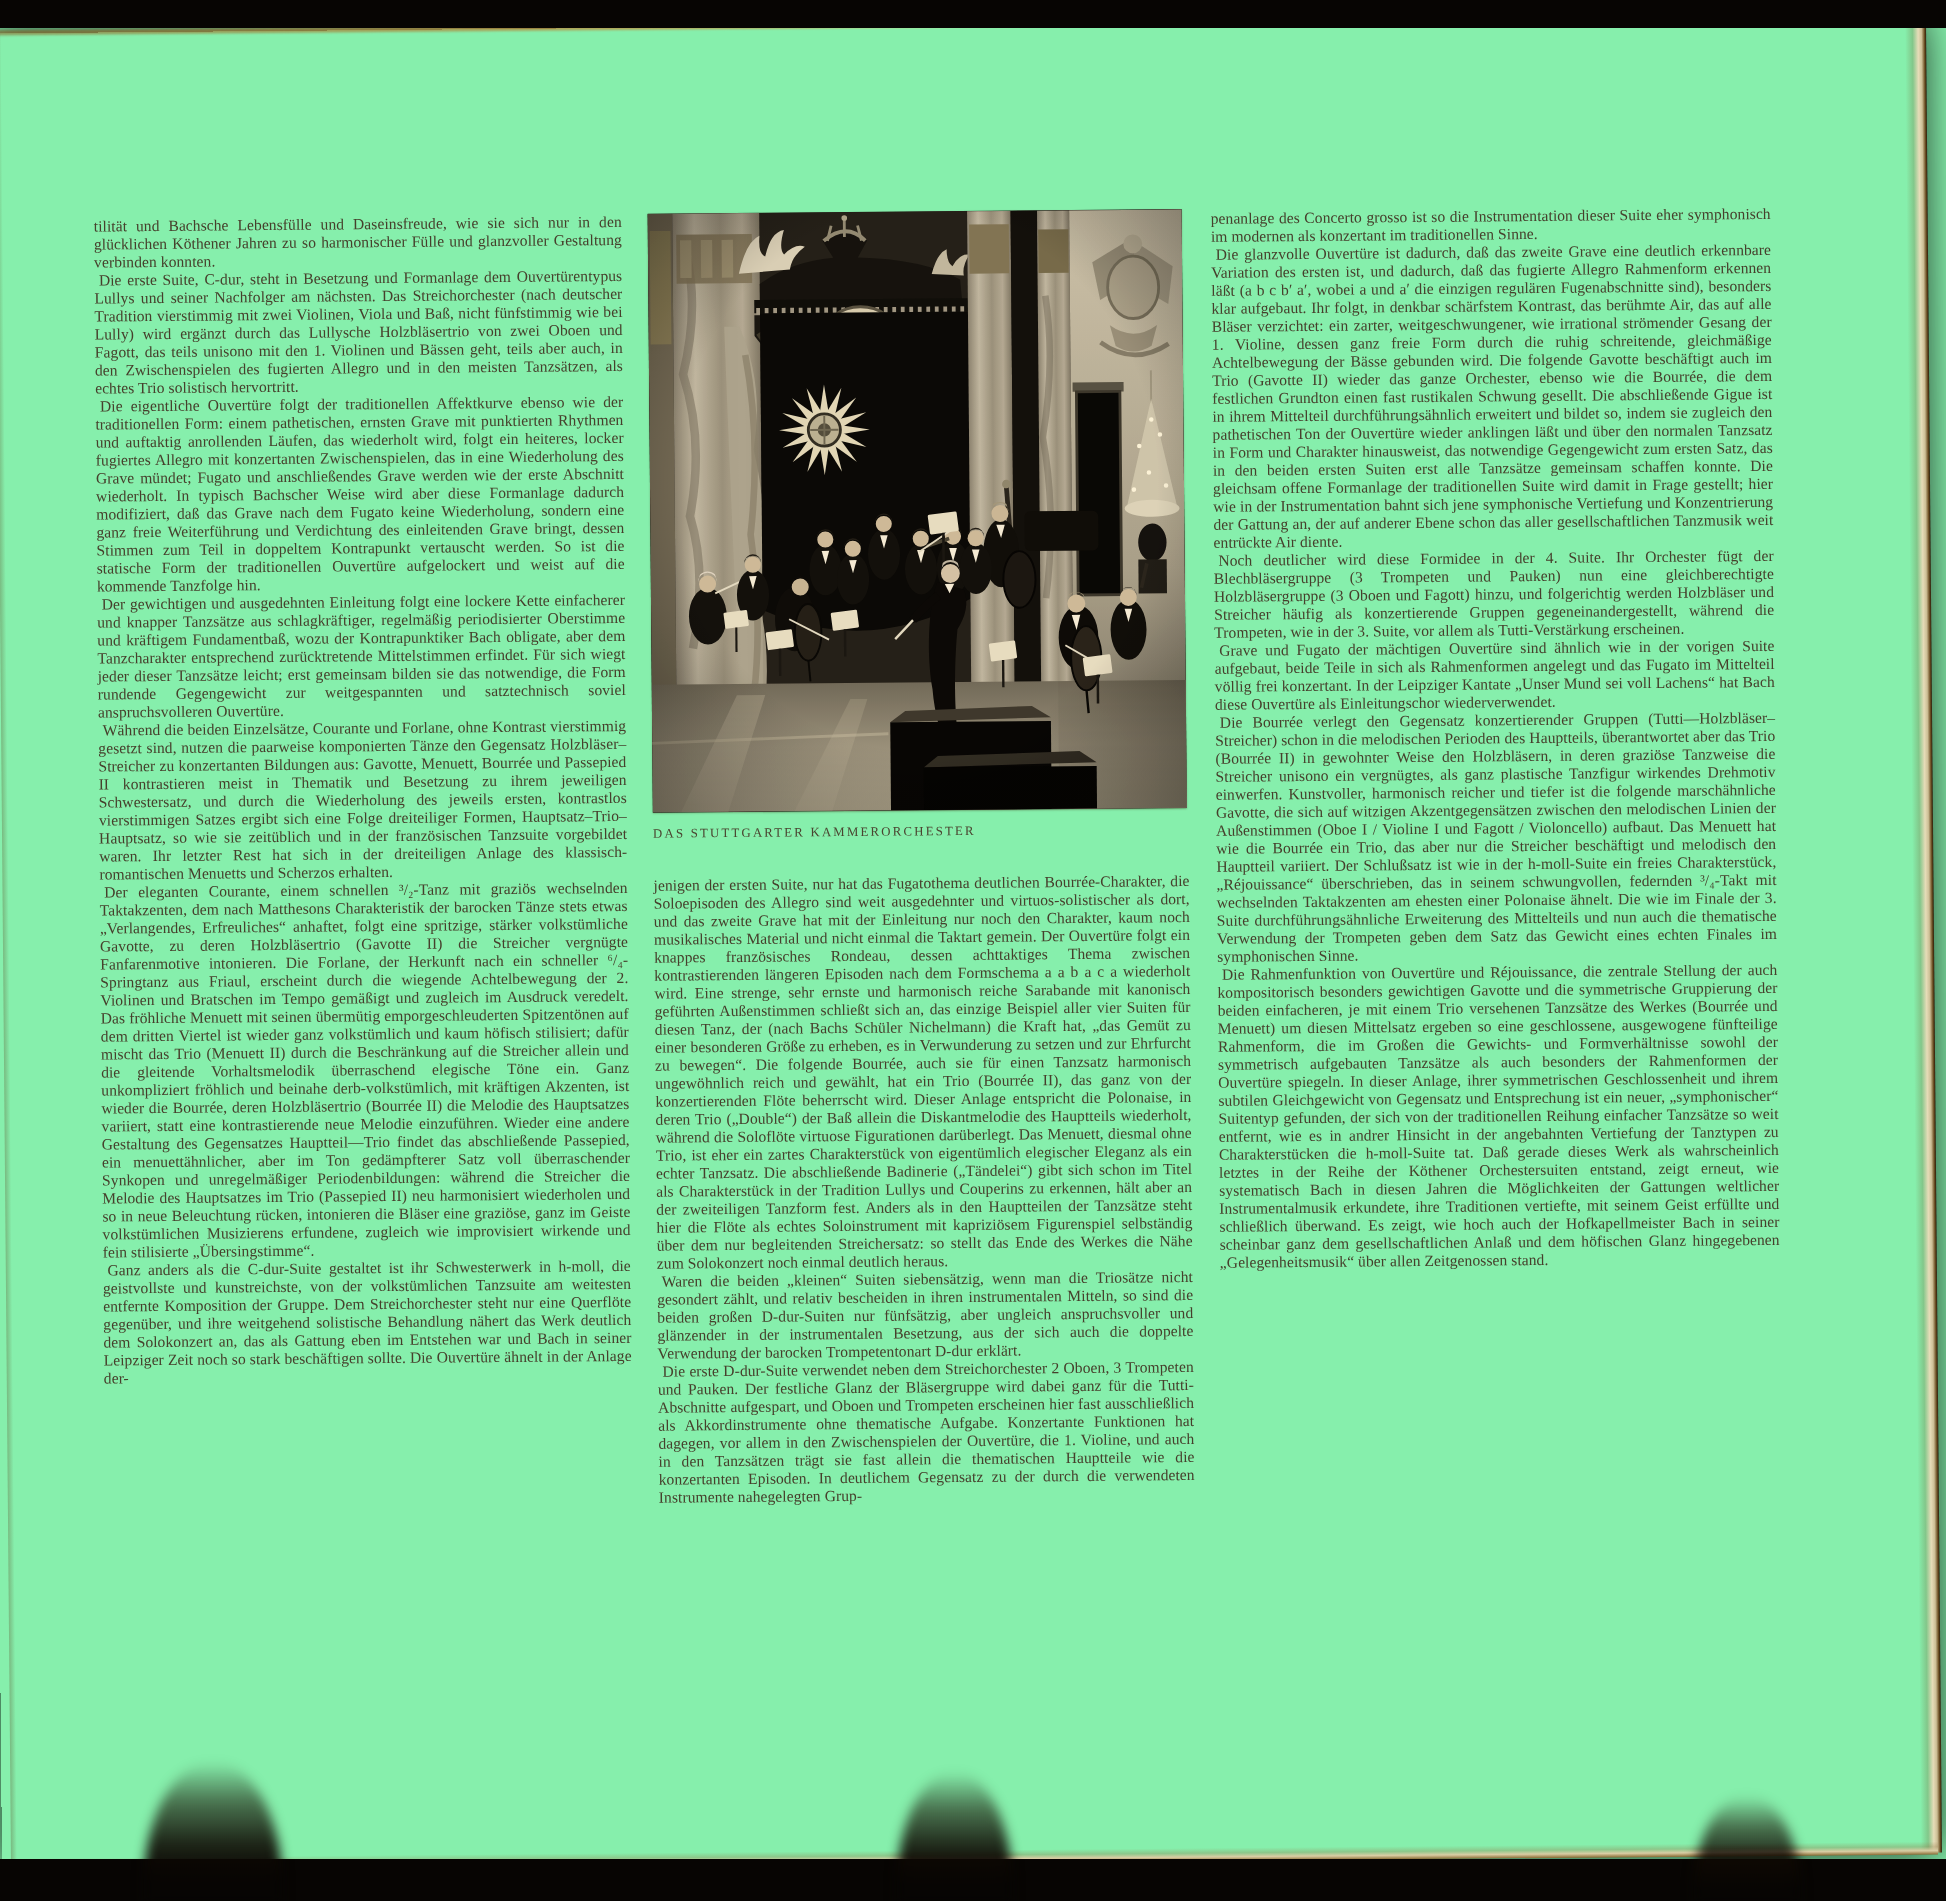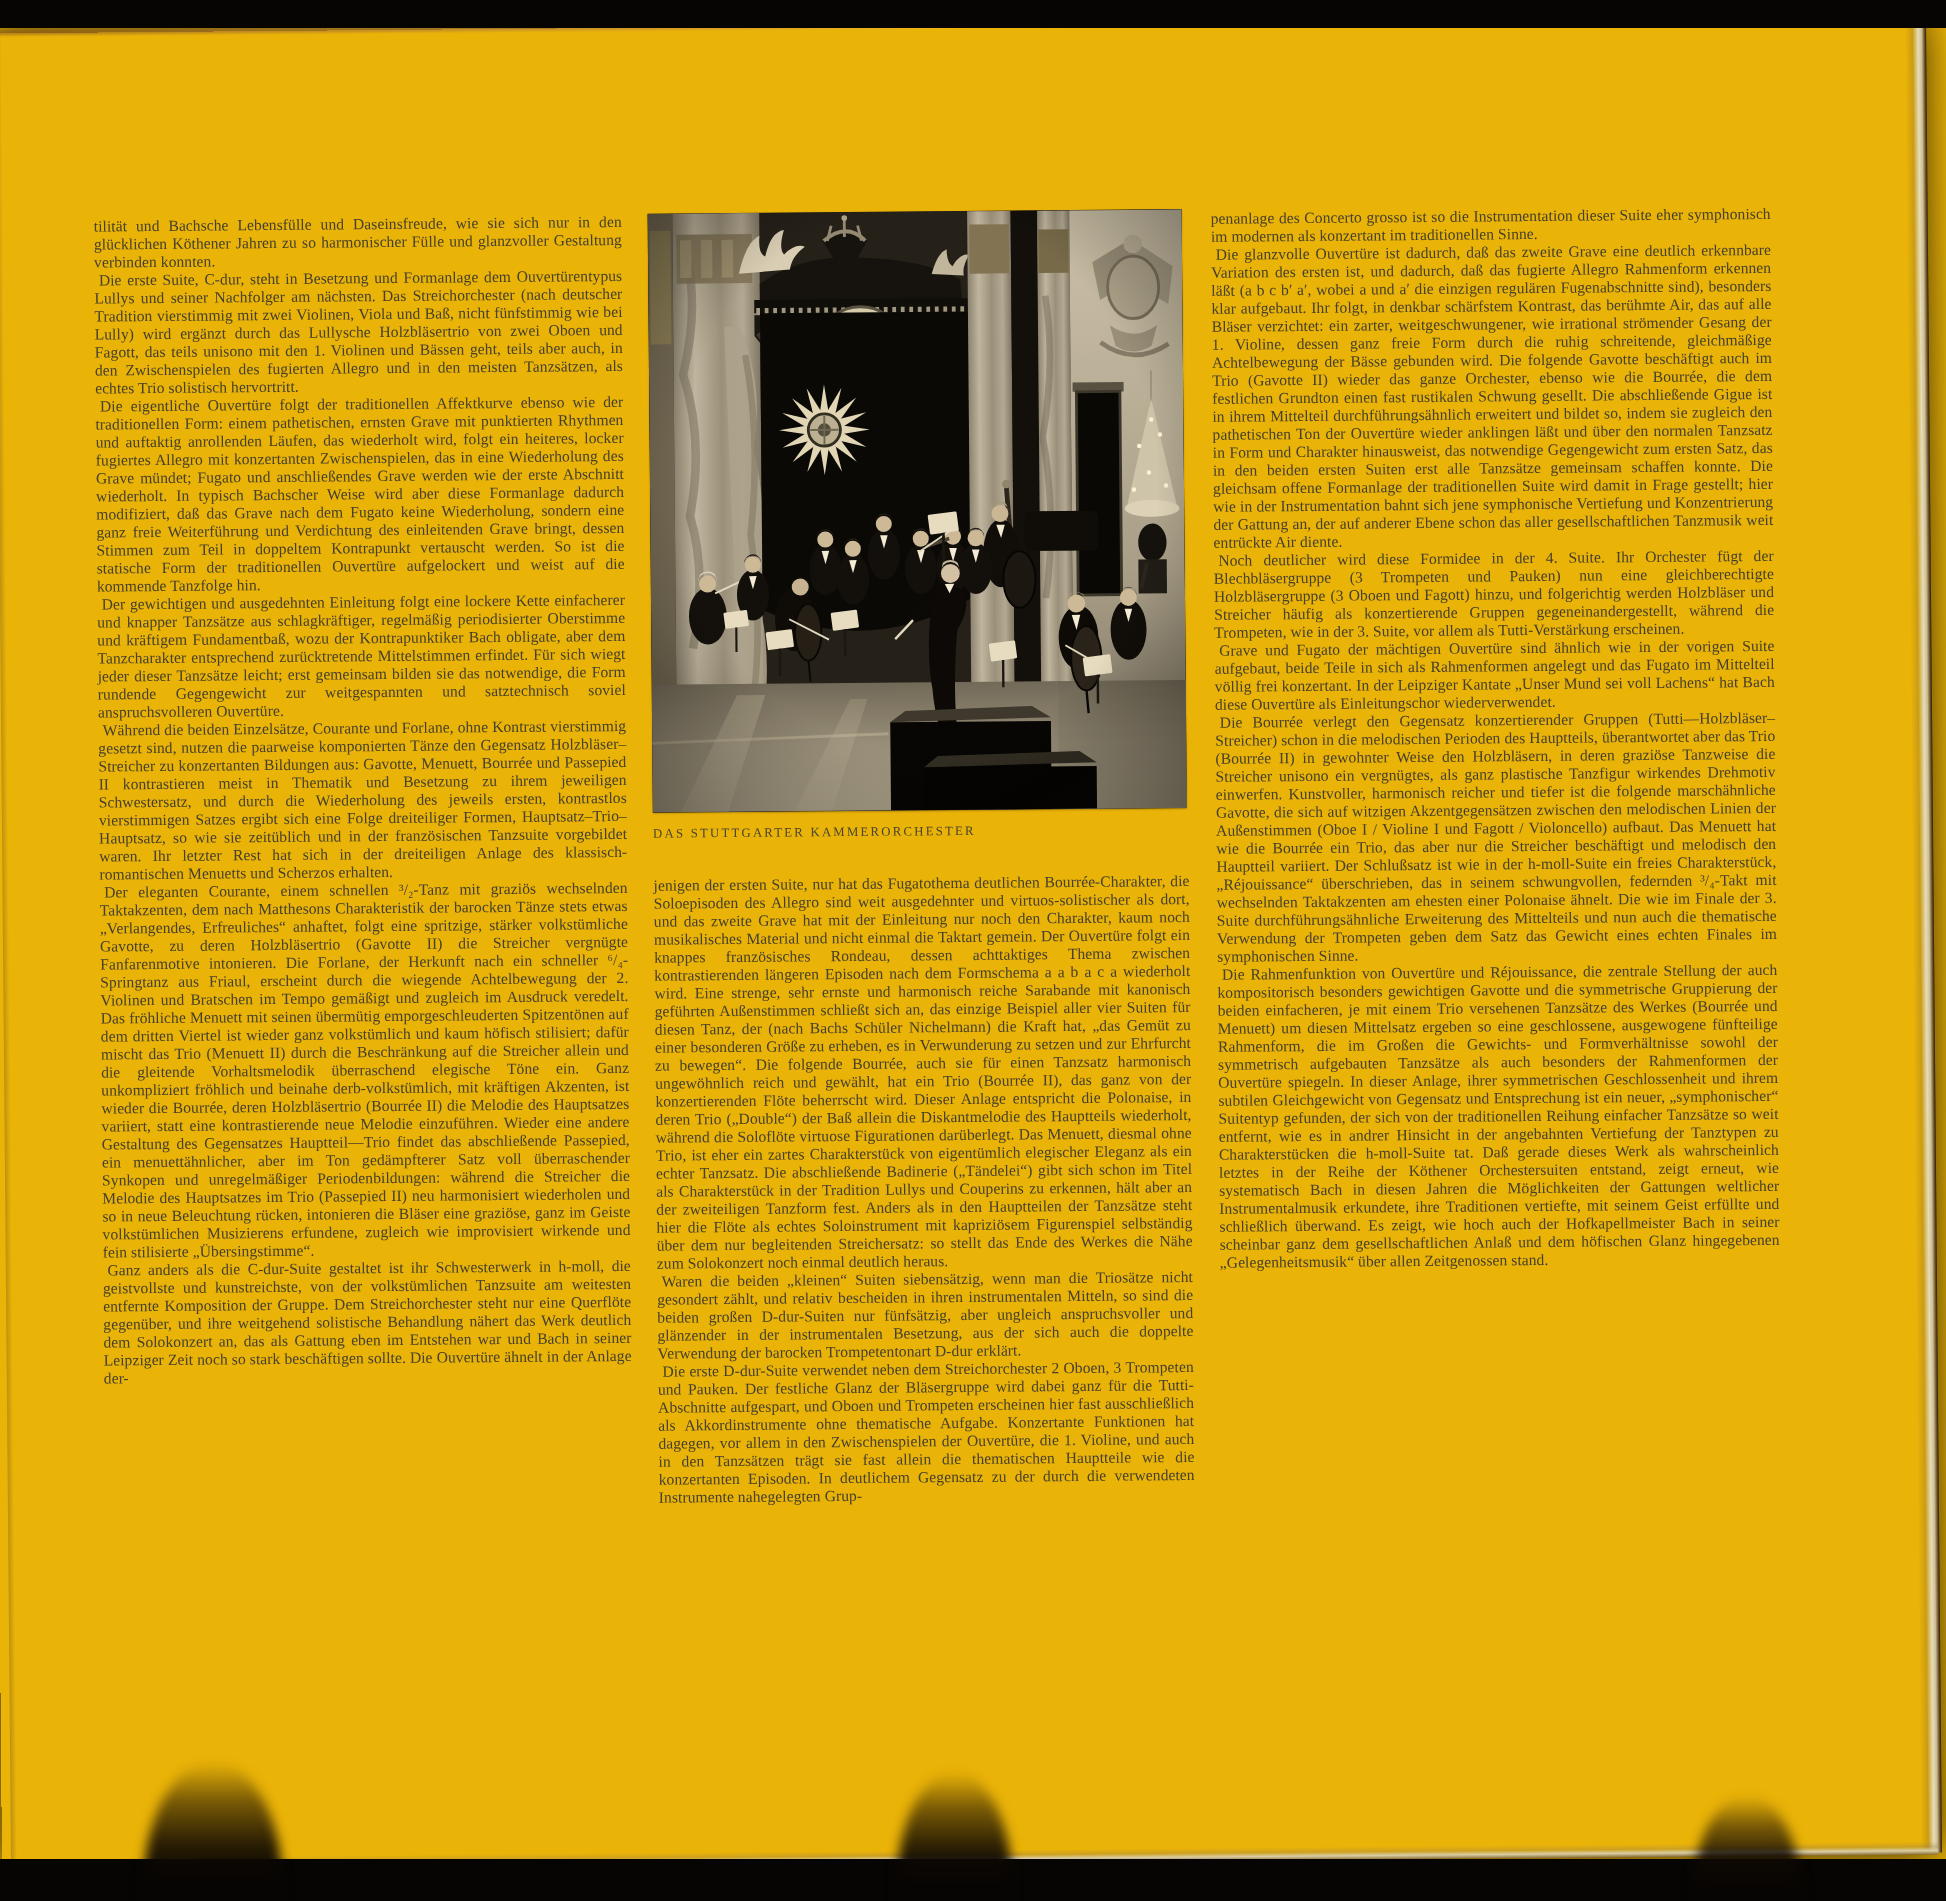--- a/index.html
+++ b/index.html
@@ -1,17 +1,17 @@
 <!DOCTYPE html>
 <html lang="de" style="font-size:15px"><head>
 <meta charset="utf-8">
 <style>
   html,body{margin:0;padding:0;background:#050403;}
   #stage{position:relative;width:1947px;height:1901px;overflow:hidden;
-         background:#eab308;font-family:"Liberation Serif","DejaVu Serif",serif;}
+         background:#86efac;font-family:"Liberation Serif","DejaVu Serif",serif;}
   
   #sleeve{position:absolute;left:-5.7px;top:24.6px;width:1936px;height:1836px;
           transform:rotate(-0.5deg);transform-origin:50% 50%;
           background:
             radial-gradient(ellipse at 63% 34%, rgba(255,250,228,0.38), rgba(255,250,228,0) 55%),
             linear-gradient(to bottom, rgba(108,74,28,0.16), rgba(108,74,28,0) 5%, rgba(108,74,28,0) 90%, rgba(96,64,22,0.22) 100%),
             linear-gradient(102deg, #c9b98d 0%, #d7c89e 14%, #e2d5ae 38%, #ead festivities 0),
             linear-gradient(102deg, #c9b98d 0%, #d6c79d 15%, #e1d4ad 38%, #e9dcba 62%, #e6d9b4 82%, #dccea5 100%);
           box-shadow:0 0 44px rgba(0,0,0,0.85);}
   #sleeve .top-glint{position:absolute;left:0;top:-2.8px;width:100%;height:4.7px;

